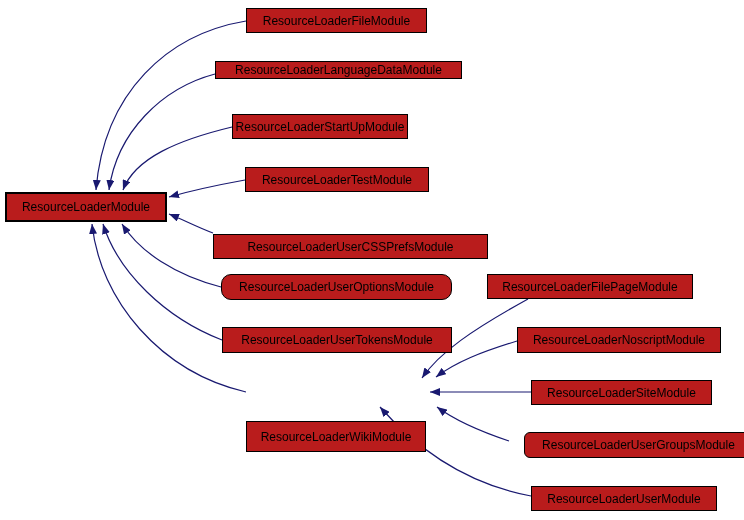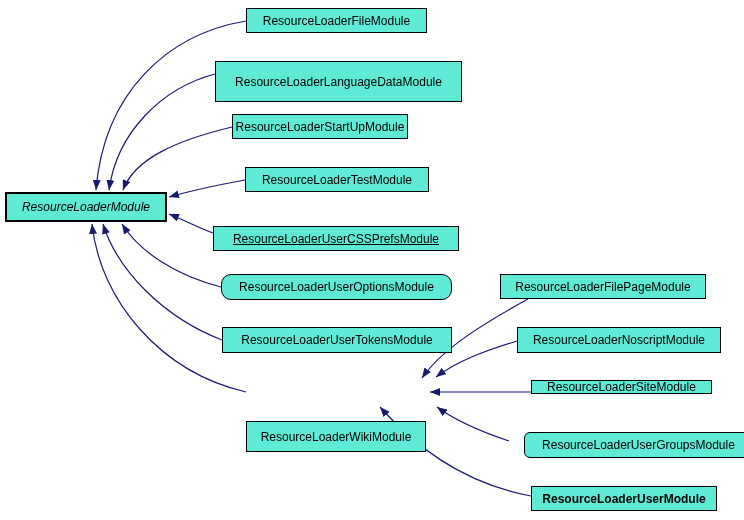--- a/index.html
+++ b/index.html
@@ -23,33 +23,32 @@
   }
   #node-layer {
     position: absolute;
     left: 0; top: 0;
     width: 744px;
     height: 520px;
   }
   .node {
     position: absolute;
     box-sizing: border-box;
-    background: #5eead4;
+    background: #b91c1c;
     border: 1px solid #000000;
     display: flex;
     align-items: center;
     justify-content: center;
     font-size: 12px;
     color: #000000;
     white-space: nowrap;
     cursor: pointer;
   }
   .node.emphasis {
     border-width: 2px;
-    font-style: italic;
   }
   .edge {
     fill: none;
     stroke-width: 1.2px;
   }
 </style>
 </head>
 <body>
 
 <div id="stage">
@@ -75,50 +74,50 @@
         <path d="M 531,496 C 467,484 417,449 380,407" class="edge" stroke="#191970" marker-end="url(#arrowhead)"></path>
       </g>
   </svg>
   <div id="node-layer">
       <div class="node emphasis" style="left: 5px; top: 192px; width: 162px; height: 30px;">
         <span>ResourceLoaderModule</span>
       </div>
       <div class="node" style="left: 246px; top: 8px; width: 181px; height: 25px;">
         <span>ResourceLoaderFileModule</span>
       </div>
-      <div class="node" style="left: 215px; top: 61px; width: 247px; height: 41px;">
+      <div class="node" style="left: 215px; top: 61px; width: 247px; height: 18px;">
         <span>ResourceLoaderLanguageDataModule</span>
       </div>
       <div class="node" style="left: 232px; top: 114px; width: 176px; height: 25px;">
         <span>ResourceLoaderStartUpModule</span>
       </div>
       <div class="node" style="left: 245px; top: 167px; width: 184px; height: 25px;">
         <span>ResourceLoaderTestModule</span>
       </div>
-      <div class="node" style="left: 213px; top: 226px; width: 246px; height: 25px; text-decoration: underline;">
+      <div class="node" style="left: 213px; top: 234px; width: 275px; height: 25px;">
         <span>ResourceLoaderUserCSSPrefsModule</span>
       </div>
       <div class="node" style="left: 221px; top: 274px; width: 231px; height: 26px; border-radius: 10px;">
         <span>ResourceLoaderUserOptionsModule</span>
       </div>
       <div class="node" style="left: 222px; top: 327px; width: 230px; height: 26px;">
         <span>ResourceLoaderUserTokensModule</span>
       </div>
       <div class="node" style="left: 246px; top: 380px; width: 180px; height: 31px; margin-top: 41px;">
         <span>ResourceLoaderWikiModule</span>
       </div>
-      <div class="node" style="left: 500px; top: 274px; width: 206px; height: 25px;">
+      <div class="node" style="left: 487px; top: 274px; width: 206px; height: 25px;">
         <span>ResourceLoaderFilePageModule</span>
       </div>
       <div class="node" style="left: 517px; top: 327px; width: 204px; height: 26px;">
         <span>ResourceLoaderNoscriptModule</span>
       </div>
-      <div class="node" style="left: 531px; top: 380px; width: 181px; height: 14px; justify-content: center;">
+      <div class="node" style="left: 531px; top: 380px; width: 181px; height: 25px; justify-content: center;">
         <span>ResourceLoaderSiteModule</span>
       </div>
       <div class="node" style="left: 524px; top: 432px; width: 229px; height: 26px; border-radius: 6px;">
         <span>ResourceLoaderUserGroupsModule</span>
       </div>
-      <div class="node" style="left: 531px; top: 486px; width: 186px; height: 25px; font-weight: bold;">
+      <div class="node" style="left: 531px; top: 486px; width: 186px; height: 25px;">
         <span>ResourceLoaderUserModule</span>
       </div>
     </div>
 </div>
 
 </body></html>

